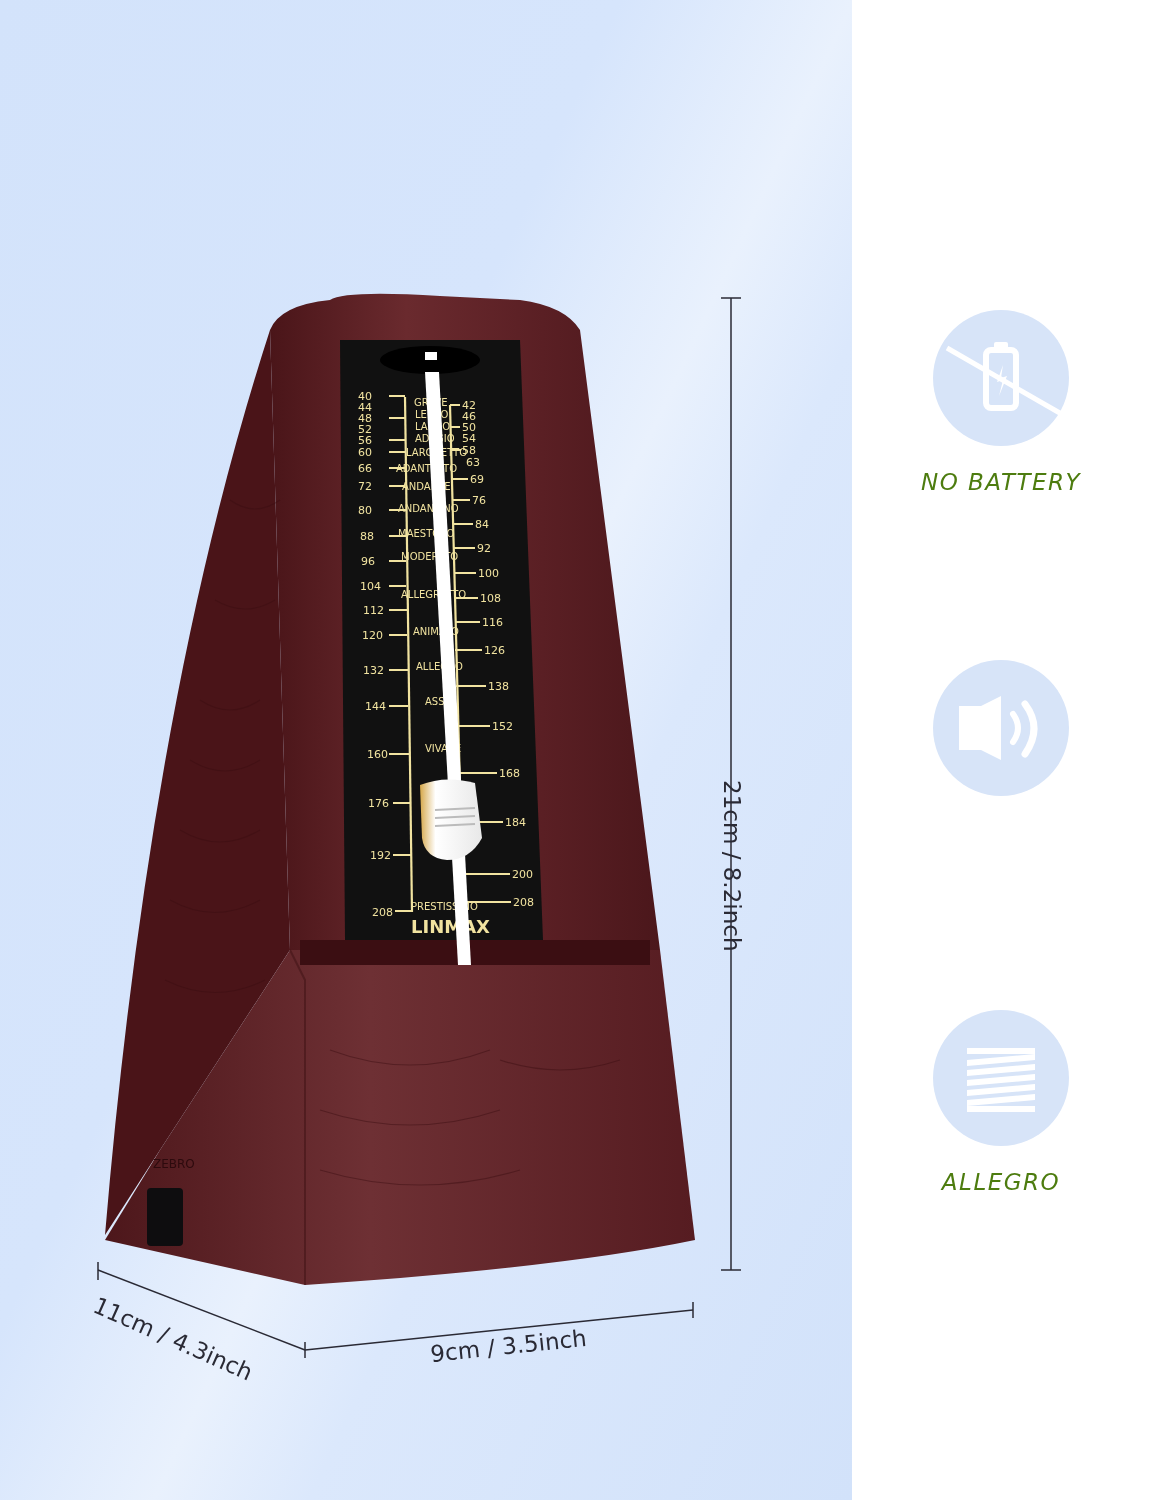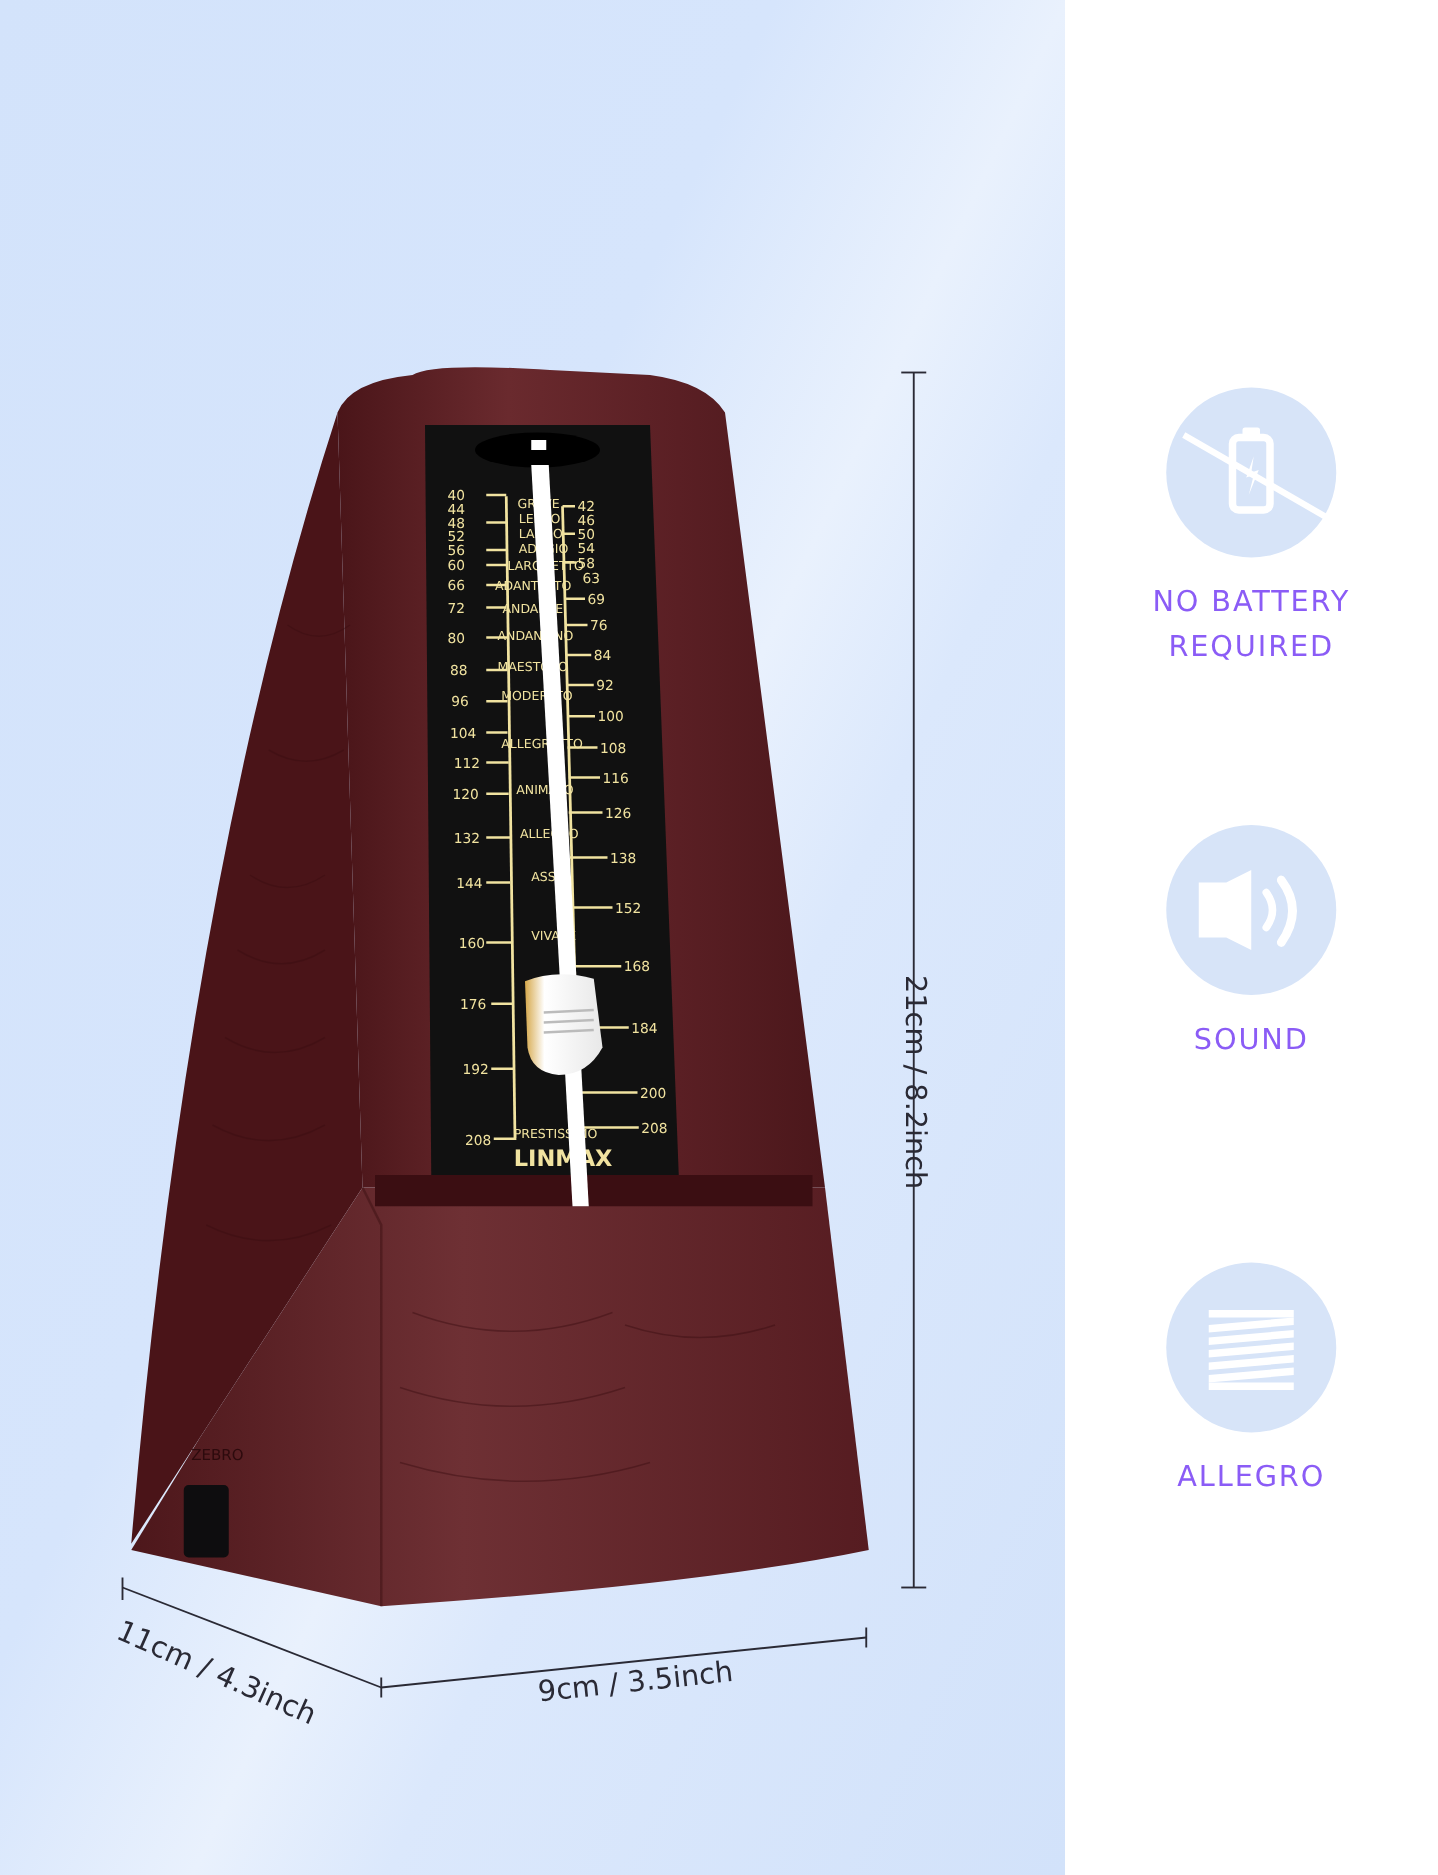--- a/index.html
+++ b/index.html
@@ -14,21 +14,21 @@
   .metronome { position:absolute; left:0; top:0; width:852px; height:1500px; }
 
   .dim-text { position:absolute; color:#2a2a35; font-family:"DejaVu Sans", sans-serif; font-size:23px; white-space:nowrap; }
   .dim-height { left:745px; top:780px; transform:rotate(90deg); transform-origin:0 0; }
   .dim-width { left:430px; top:1333px; transform:rotate(-6deg); }
   .dim-depth { left:100px; top:1292px; transform:rotate(24deg); transform-origin:0 0; }
 
   .feature { position:absolute; left:852px; width:298px; text-align:center; }
   .feature .circle { width:136px; height:136px; border-radius:50%; background:#d7e4f8; margin:0 auto; position:relative; }
   .feature .circle svg { position:absolute; left:0; top:0; }
-  .feature .label { margin-top:18px; font-family:"DejaVu Sans", sans-serif; font-size:23px; letter-spacing:1.5px; color:#8b5cf6; line-height:36px; }
+  .feature .label { margin-top:18px; font-family:"DejaVu Sans", sans-serif; font-size:23px; letter-spacing:1.5px; color:#4d7c0f; line-height:36px;font-style:italic; }
   .f1 { top:310px; }
   .f2 { top:660px; }
   .f3 { top:1010px; }
 </style>
 </head>
 <body>
 
 <div class="left-panel"></div>
 <div class="right-panel"></div>
 
@@ -222,34 +222,32 @@
   <div class="circle">
     <svg width="136" height="136" viewBox="0 0 136 136">
       <rect x="53" y="40" width="30" height="58" rx="5" fill="none" stroke="#ffffff" stroke-width="6"></rect>
       <rect x="61" y="32" width="14" height="8" rx="2" fill="#ffffff"></rect>
       <path d="M70 55 L64 72 L70 70 L66 86 L74 66 L68 68 Z" fill="#ffffff"></path>
       <line x1="14" y1="38" x2="132" y2="106" stroke="#ffffff" stroke-width="5"></line>
     </svg>
   </div>
   <div class="label">
     <div>NO BATTERY</div>
-    <div>REQUIRED</div>
   </div>
 </div>
 
 <div class="feature f2">
   <div class="circle">
     <svg width="136" height="136" viewBox="0 0 136 136">
       <path d="M26 46 L48 46 L68 36 L68 100 L48 90 L26 90 Z" fill="#ffffff"></path>
       <path d="M80 54 Q90 68 80 82" stroke="#ffffff" stroke-width="6" fill="none" stroke-linecap="round"></path>
       <path d="M92 44 Q110 68 92 94" stroke="#ffffff" stroke-width="7" fill="none" stroke-linecap="round"></path>
     </svg>
   </div>
   <div class="label">
-    <div>SOUND</div>
   </div>
 </div>
 
 <div class="feature f3">
   <div class="circle">
     <svg width="136" height="136" viewBox="0 0 136 136">
       <g fill="#ffffff">
         <rect x="34" y="38" width="68" height="6"></rect>
         <polygon points="34,50 102,44 102,50 34,56"></polygon>
         <polygon points="34,60 102,54 102,60 34,66"></polygon>

